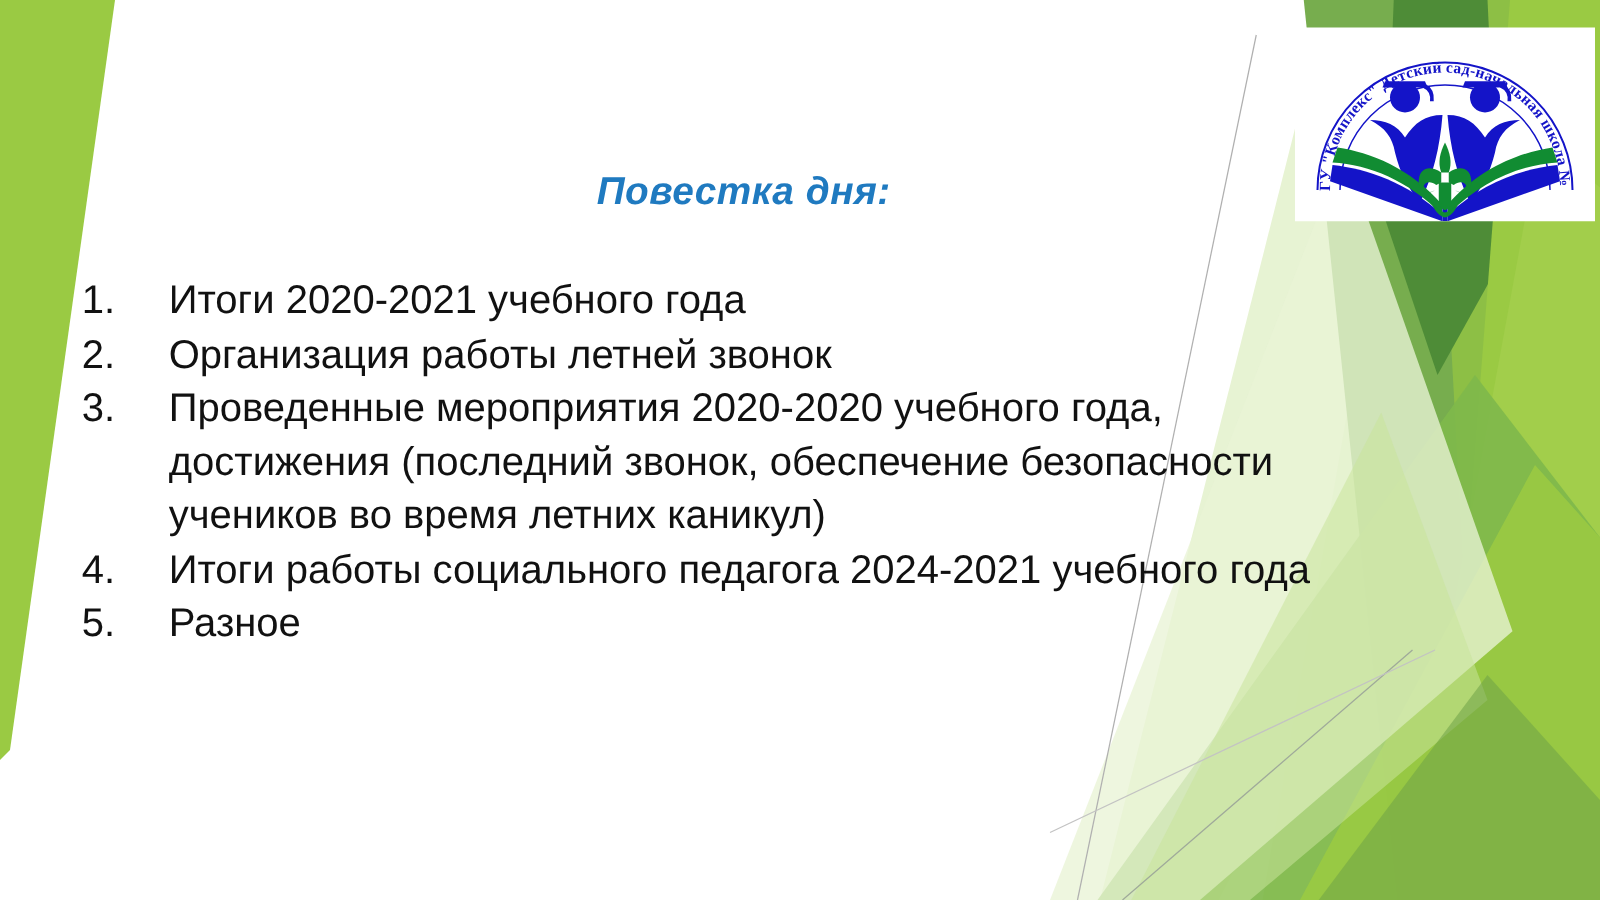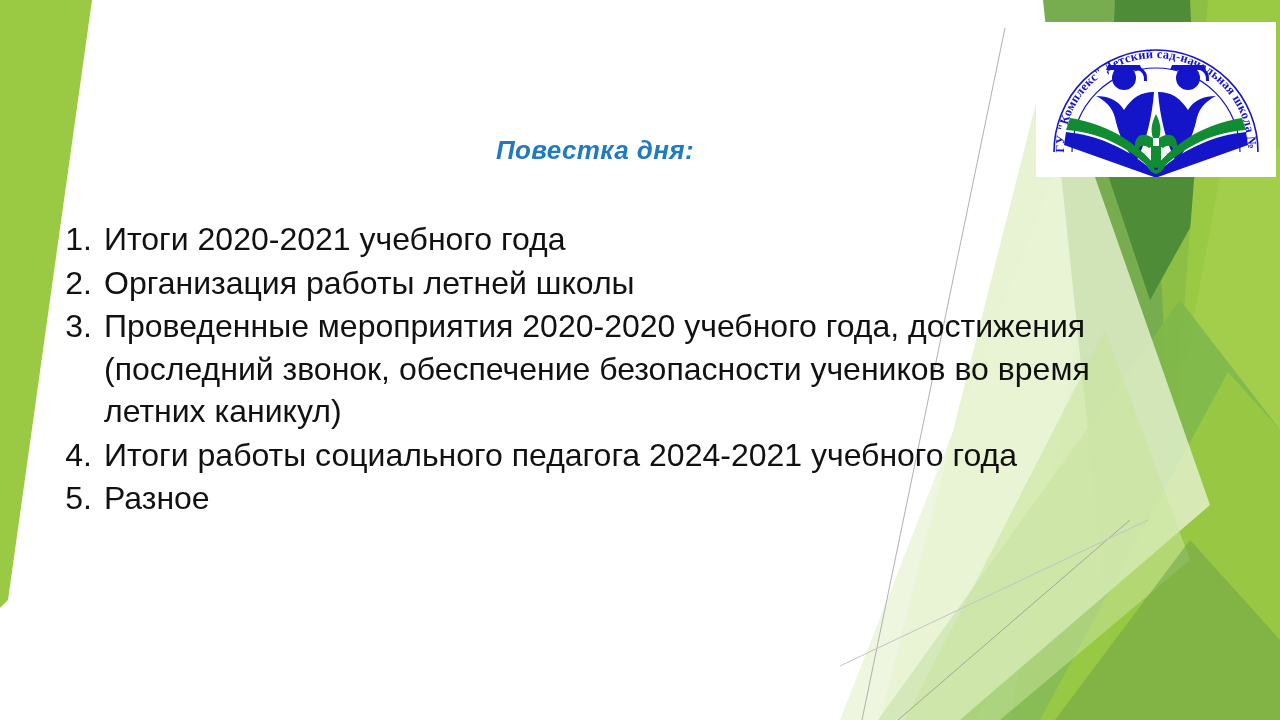--- a/index.html
+++ b/index.html
@@ -38,21 +38,21 @@
   }
   #logo-box svg { display: block; }
 
   
   #slide-title {
     position: absolute;
     left: 0;
     top: 135px;
     width: 1190px;
     text-align: center;
-    font-size: 26px;
+    font-size: 31px;
     font-weight: bold;
     font-style: italic;
     color: #1F7AC0;
     letter-spacing: 0.4px;
     white-space: nowrap;
   }
 
   
   #agenda {
     position: absolute;
@@ -73,20 +73,21 @@
   }
   #agenda li .num {
     position: absolute;
     left: 0;
     top: 0;
     width: 46px;
     text-align: right;
   }
   #agenda li .txt {
     display: block;
+    margin-left: 31px;
   }
 </style>
 </head>
 <body>
 
 <div id="slide">
 
   <svg id="bg-decor" viewBox="0 0 1280 720" preserveAspectRatio="none" aria-hidden="true">
 
     <polygon points="0,0 92,0 8,600 0,608" fill="#9ACA43"></polygon>
@@ -174,21 +175,21 @@
 
   <div id="slide-title">Повестка дня:</div>
 
   <ol id="agenda">
     <li>
       <span class="num">1.</span>
       <span class="txt">Итоги 2020-2021 учебного года</span>
     </li>
     <li>
       <span class="num">2.</span>
-      <span class="txt">Организация работы летней школы</span>
+      <span class="txt">Организация работы летней звонок</span>
     </li>
     <li>
       <span class="num">3.</span>
       <span class="txt">Проведенные мероприятия 2020-2020 учебного года, достижения (последний звонок, обеспечение безопасности учеников во время летних каникул)</span>
     </li>
     <li>
       <span class="num">4.</span>
       <span class="txt">Итоги работы социального педагога 2024-2021 учебного года</span>
     </li>
     <li>

